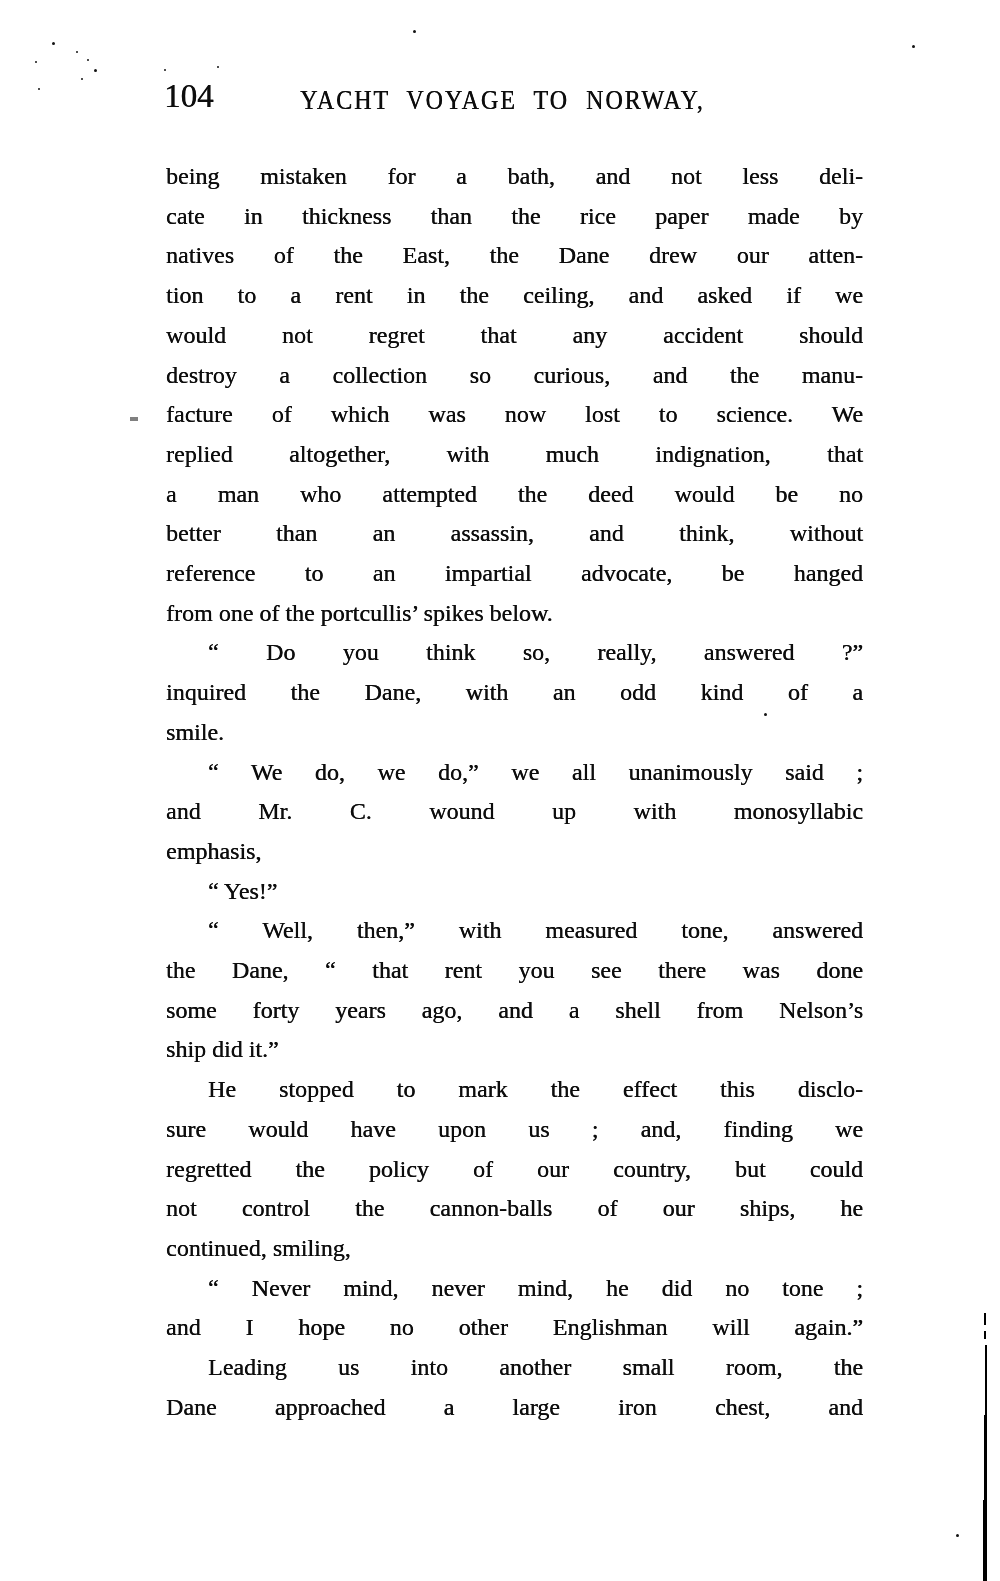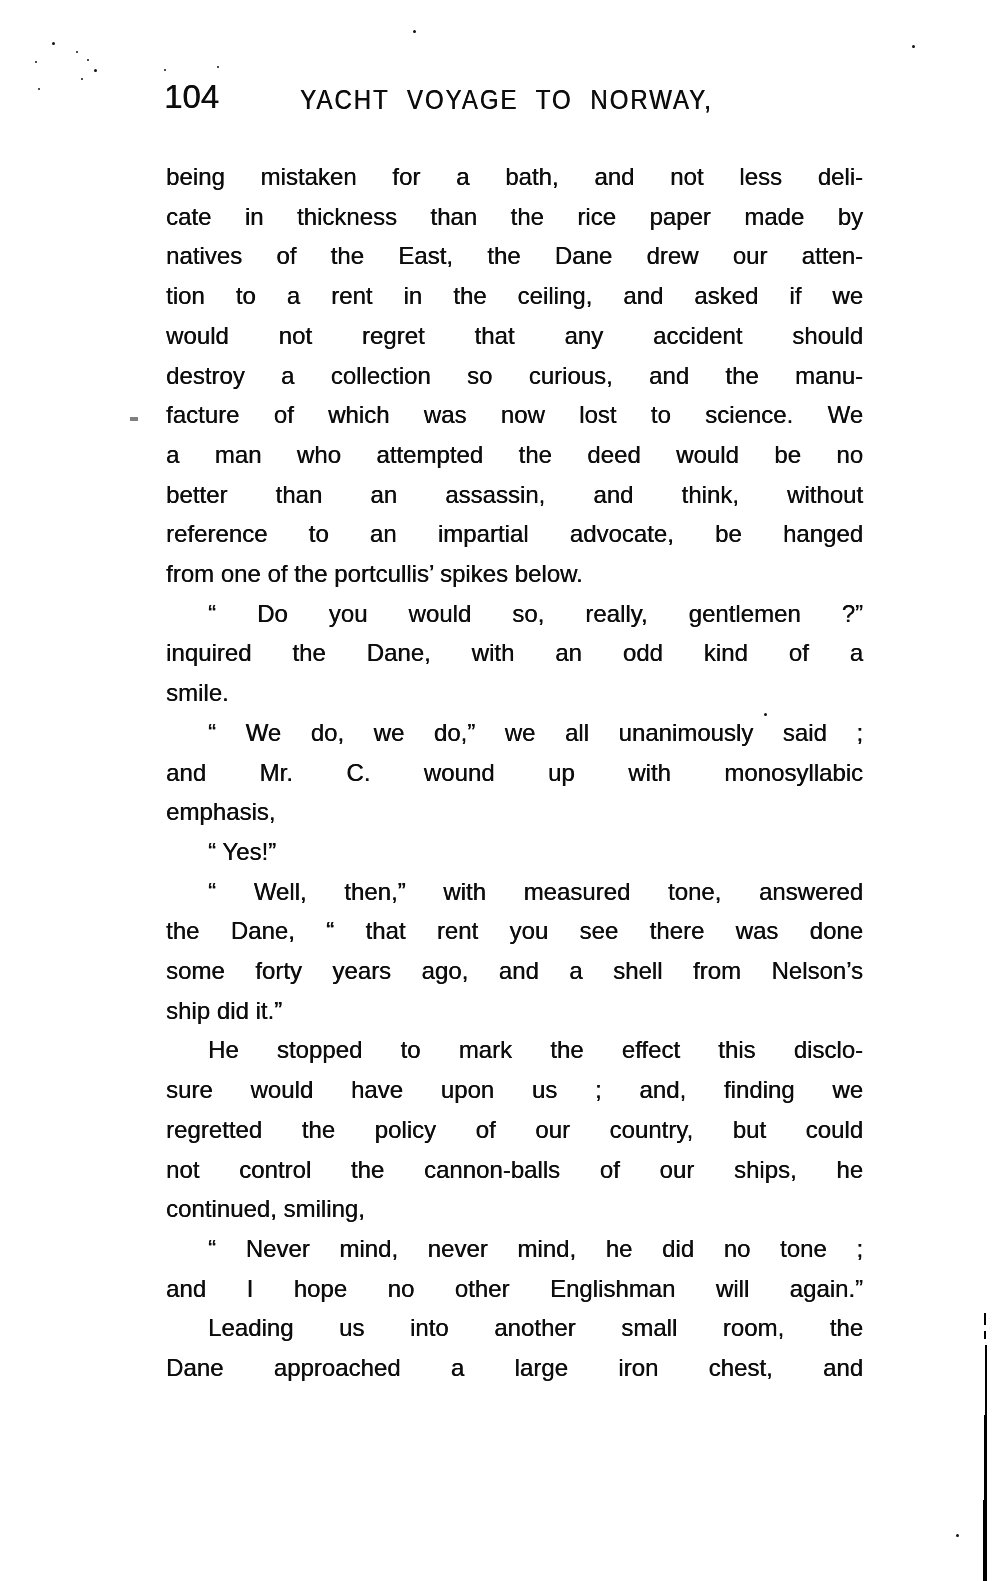--- a/index.html
+++ b/index.html
@@ -1,21 +1,21 @@
 <!DOCTYPE html>
 <html><head>
 <meta charset="utf-8">
 <style>
   html,body { margin:0; padding:0; background:#ffffff; }
   .page {
     position:relative;
     width:1000px;
     height:1581px;
     background:#ffffff;
-    font-family:Liberation Sans, sans-serif;
+    font-family:Liberation Serif, serif;
     color:#0d0d0d;
     overflow:hidden;
   }
   .pagenum {
     position:absolute;
     left:164px;
     top:80px;
     font-size:33px;
     line-height:1;
     text-shadow:0.4px 0 currentColor;
@@ -58,25 +58,26 @@
   <div class="rtitle">YACHT VOYAGE TO NORWAY,</div>
 
   <div class="textcol">
     <div class="ln">being mistaken for a bath, and not less deli-</div>
     <div class="ln">cate in thickness than the rice paper made by</div>
     <div class="ln">natives of the East, the Dane drew our atten-</div>
     <div class="ln">tion to a rent in the ceiling, and asked if we</div>
     <div class="ln">would not regret that any accident should</div>
     <div class="ln">destroy a collection so curious, and the manu-</div>
     <div class="ln">facture of which was now lost to science.  We</div>
+    <div class="ln">replied altogether, with much indignation, that</div>
     <div class="ln">a man who attempted the deed would be no</div>
     <div class="ln">better than an assassin, and think, without</div>
     <div class="ln">reference to an impartial advocate, be hanged</div>
     <div class="ln end">from one of the portcullis’ spikes below.</div>
-    <div class="ln in">“ Do you would so, really, gentlemen ?”</div>
+    <div class="ln in">“ Do you think so, really, answered ?”</div>
     <div class="ln">inquired the Dane, with an odd kind of a</div>
     <div class="ln end">smile.</div>
     <div class="ln in">“ We do, we do,” we all unanimously said ;</div>
     <div class="ln">and Mr. C. wound up with monosyllabic</div>
     <div class="ln end">emphasis,</div>
     <div class="ln in end">“ Yes!”</div>
     <div class="ln in">“ Well, then,” with measured tone, answered</div>
     <div class="ln">the Dane, “ that rent you see there was done</div>
     <div class="ln">some forty years ago, and a shell from Nelson’s</div>
     <div class="ln end">ship did it.”</div>

